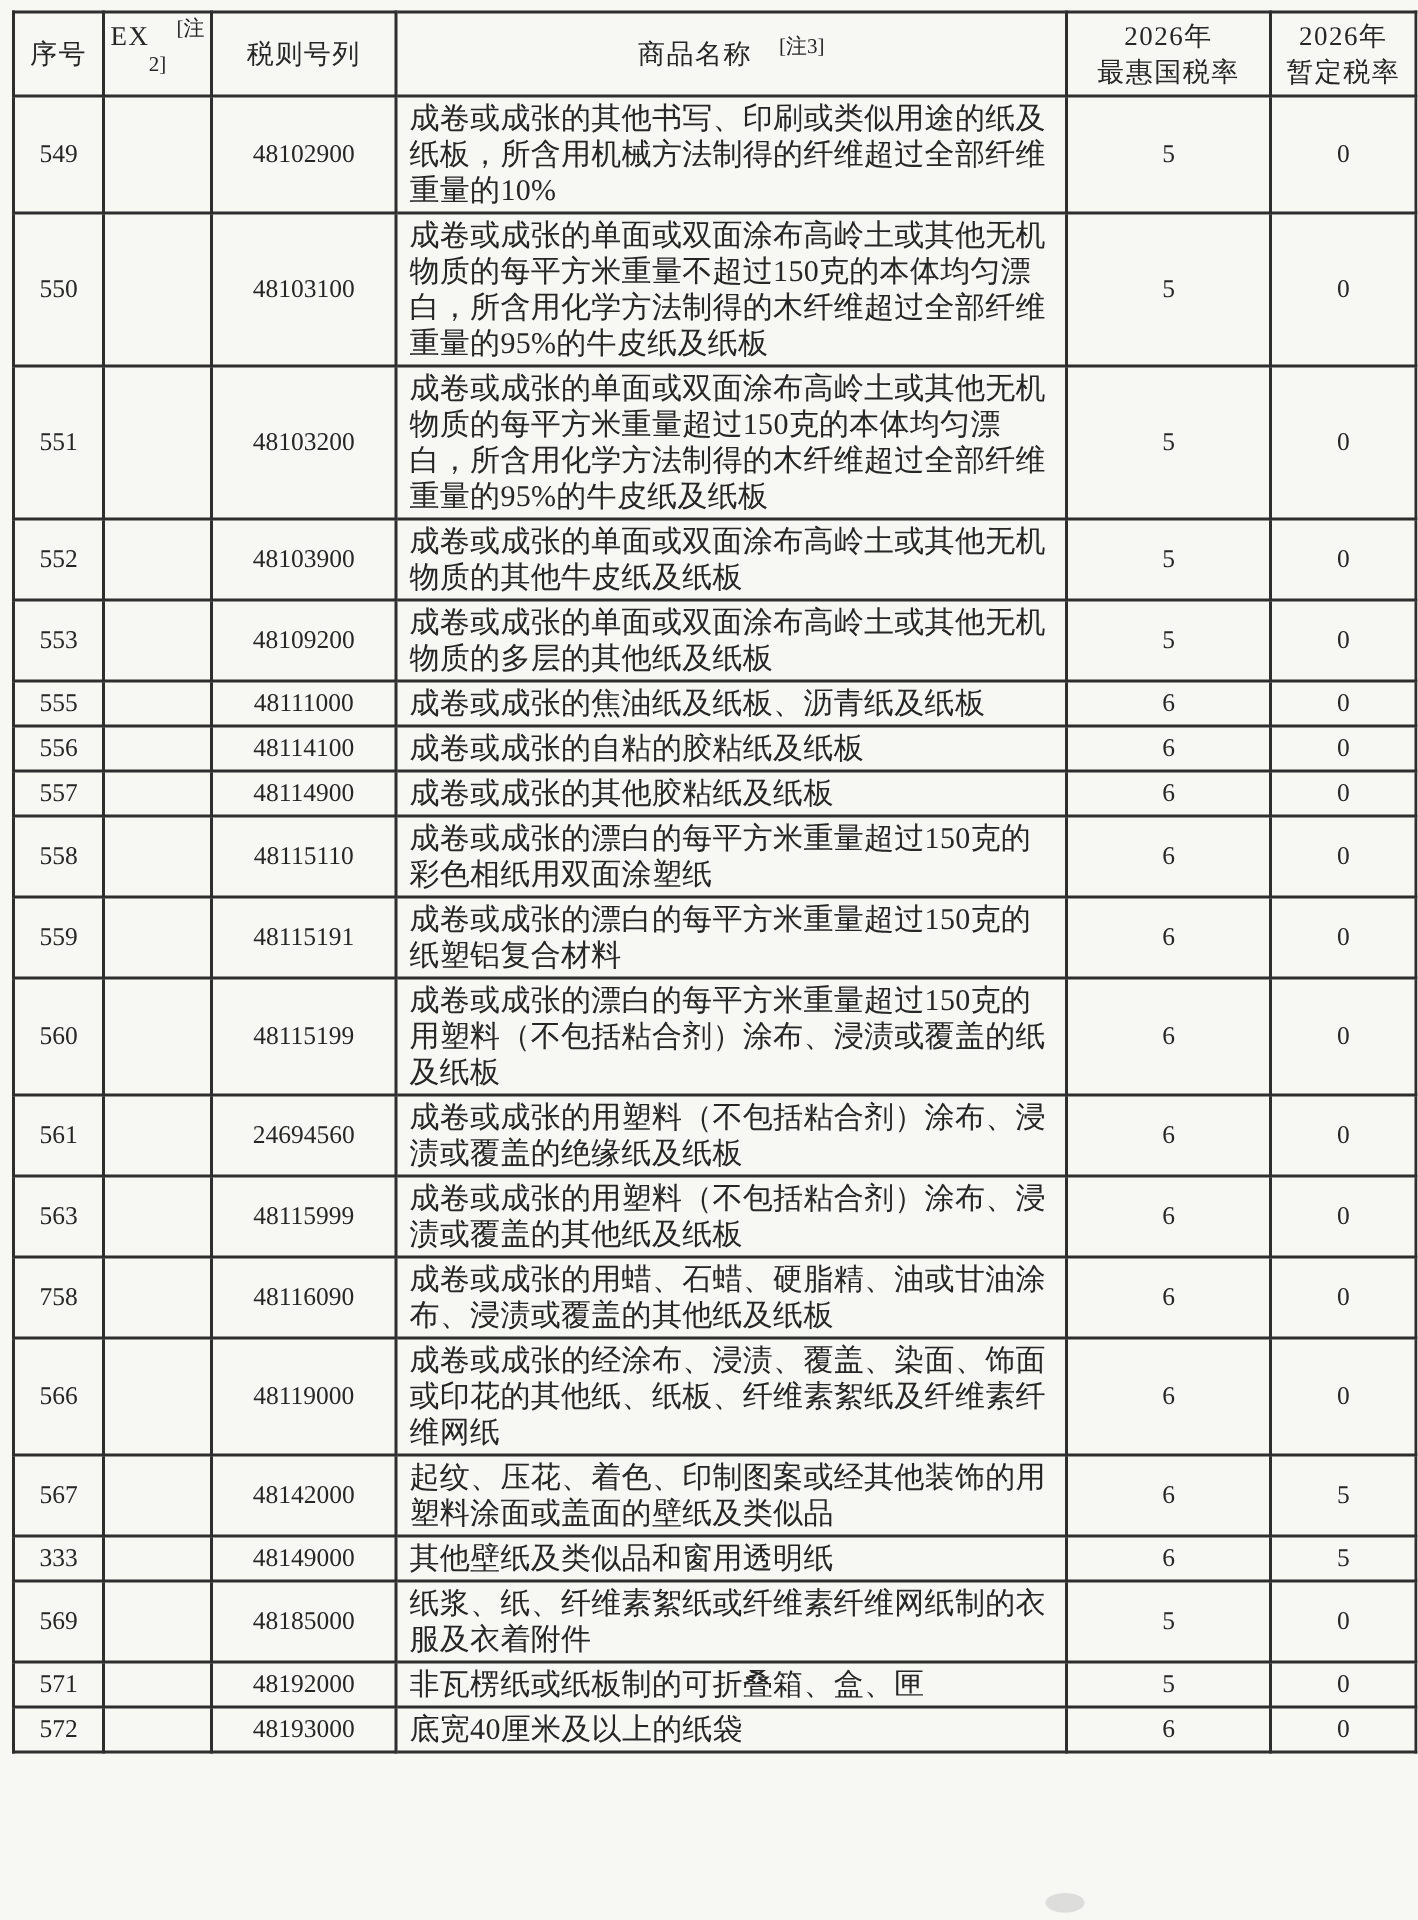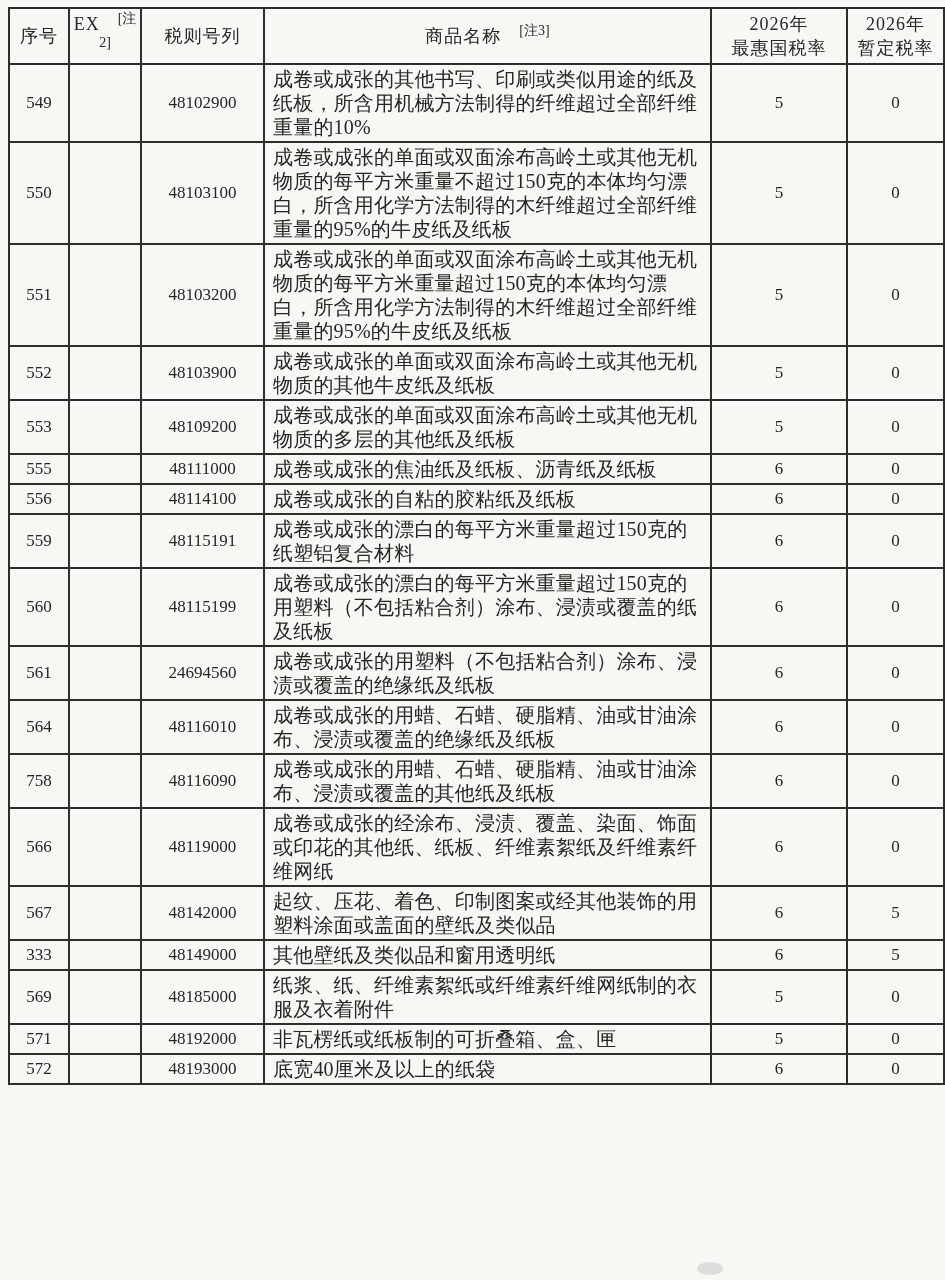--- a/index.html
+++ b/index.html
@@ -159,21 +159,37 @@
 
     <tr>
       <td class="cell-no">556</td>
       <td class="cell-ex"></td>
       <td class="cell-code">48114100</td>
       <td class="cell-name">成卷或成张的自粘的胶粘纸及纸板</td>
       <td class="cell-rate">6</td>
       <td class="cell-rate">0</td>
     </tr>
 
-
+    <tr>
+      <td class="cell-no">557</td>
+      <td class="cell-ex"></td>
+      <td class="cell-code">48114900</td>
+      <td class="cell-name">成卷或成张的其他胶粘纸及纸板</td>
+      <td class="cell-rate">6</td>
+      <td class="cell-rate">0</td>
+    </tr>
+
+    <tr>
+      <td class="cell-no">558</td>
+      <td class="cell-ex"></td>
+      <td class="cell-code">48115110</td>
+      <td class="cell-name">成卷或成张的漂白的每平方米重量超过150克的彩色相纸用双面涂塑纸</td>
+      <td class="cell-rate">6</td>
+      <td class="cell-rate">0</td>
+    </tr>
 
     <tr>
       <td class="cell-no">559</td>
       <td class="cell-ex"></td>
       <td class="cell-code">48115191</td>
       <td class="cell-name">成卷或成张的漂白的每平方米重量超过150克的纸塑铝复合材料</td>
       <td class="cell-rate">6</td>
       <td class="cell-rate">0</td>
     </tr>
 
@@ -189,29 +205,29 @@
     <tr>
       <td class="cell-no">561</td>
       <td class="cell-ex"></td>
       <td class="cell-code">24694560</td>
       <td class="cell-name">成卷或成张的用塑料（不包括粘合剂）涂布、浸渍或覆盖的绝缘纸及纸板</td>
       <td class="cell-rate">6</td>
       <td class="cell-rate">0</td>
     </tr>
 
 
-
-    <tr>
-      <td class="cell-no">564</td>
-      <td class="cell-ex"></td>
-      <td class="cell-code">48116010</td>
-      <td class="cell-name">成卷或成张的用蜡、石蜡、硬脂精、油或甘油涂布、浸渍或覆盖的绝缘纸及纸板</td>
-      <td class="cell-rate">6</td>
-      <td class="cell-rate">0</td>
-    </tr>
+    <tr>
+      <td class="cell-no">563</td>
+      <td class="cell-ex"></td>
+      <td class="cell-code">48115999</td>
+      <td class="cell-name">成卷或成张的用塑料（不包括粘合剂）涂布、浸渍或覆盖的其他纸及纸板</td>
+      <td class="cell-rate">6</td>
+      <td class="cell-rate">0</td>
+    </tr>
+
 
     <tr>
       <td class="cell-no">758</td>
       <td class="cell-ex"></td>
       <td class="cell-code">48116090</td>
       <td class="cell-name">成卷或成张的用蜡、石蜡、硬脂精、油或甘油涂布、浸渍或覆盖的其他纸及纸板</td>
       <td class="cell-rate">6</td>
       <td class="cell-rate">0</td>
     </tr>
 

